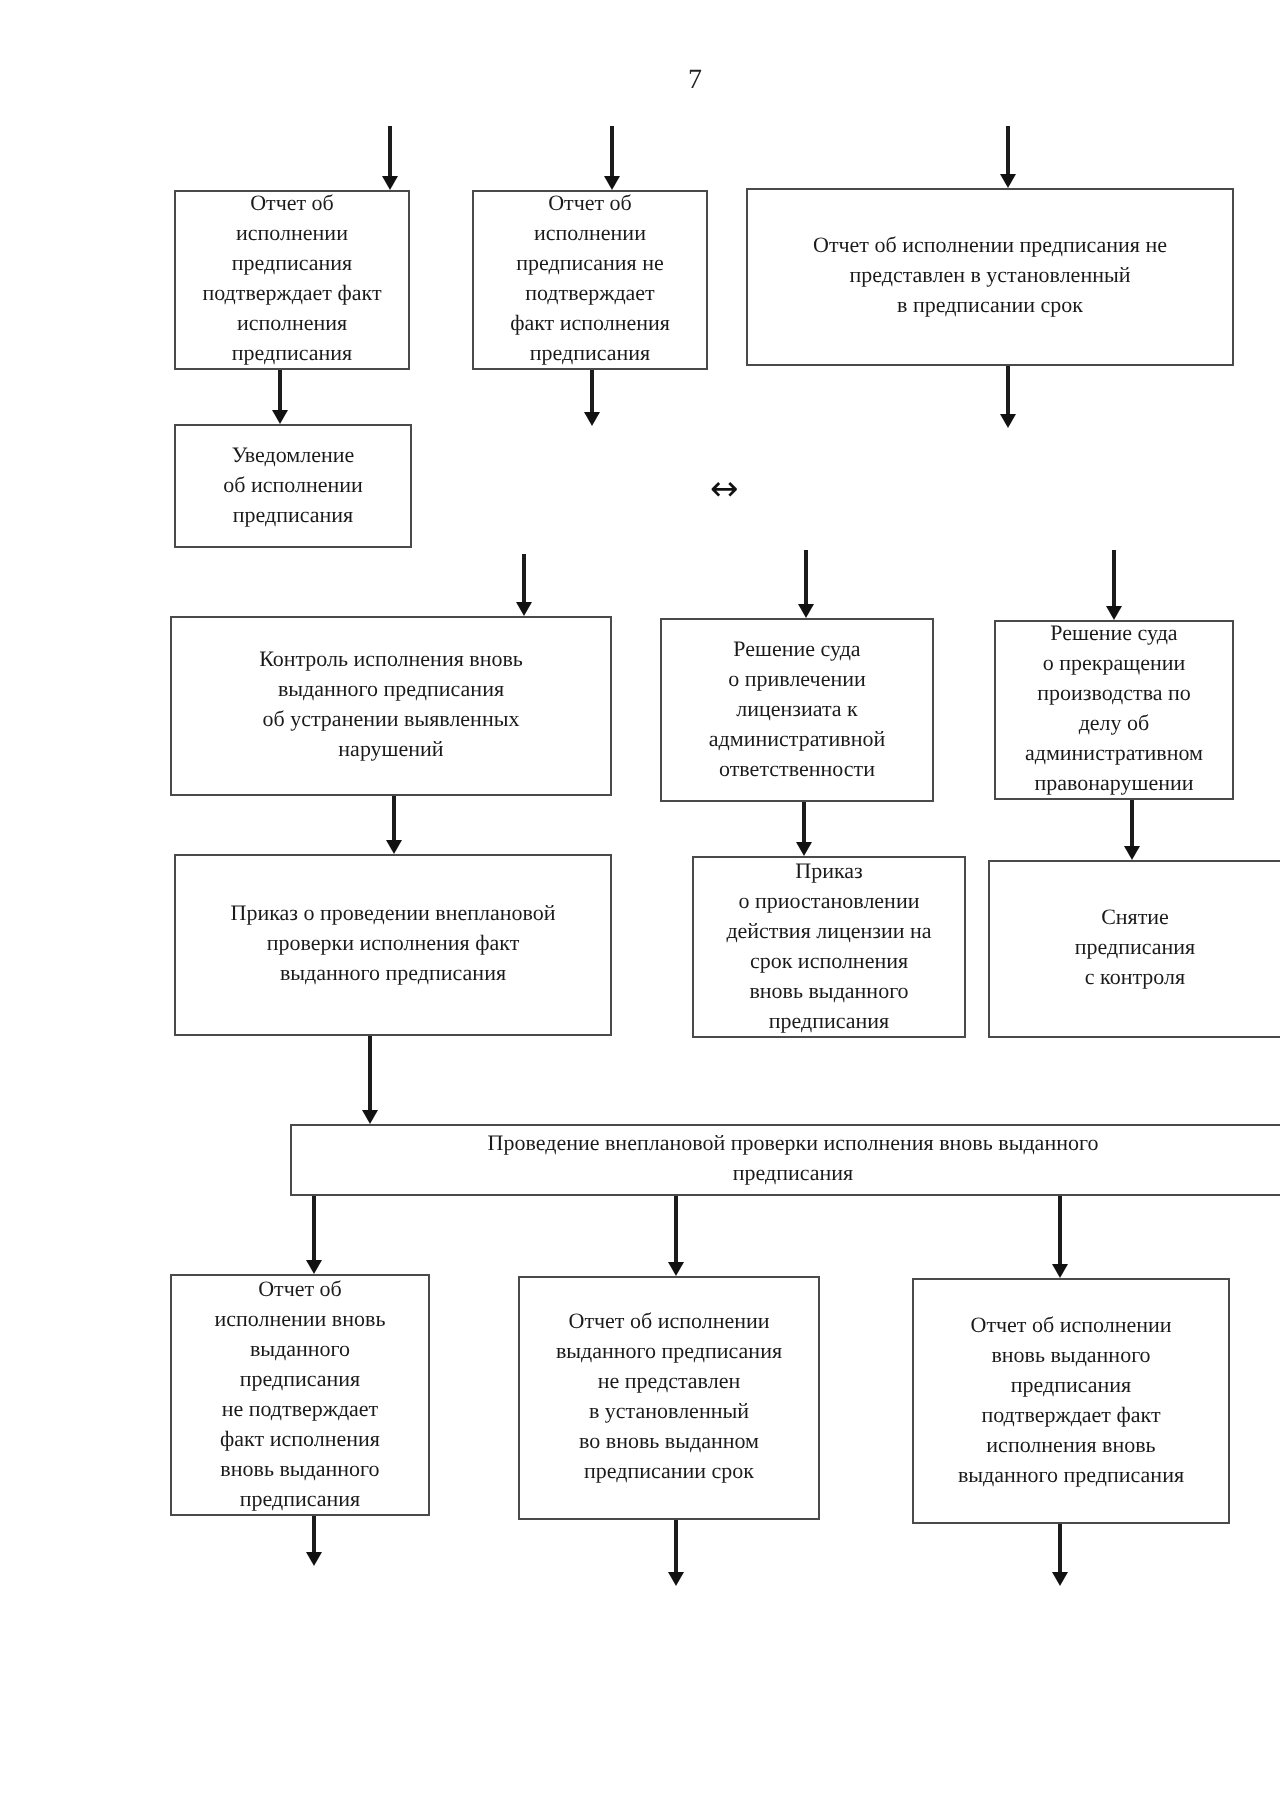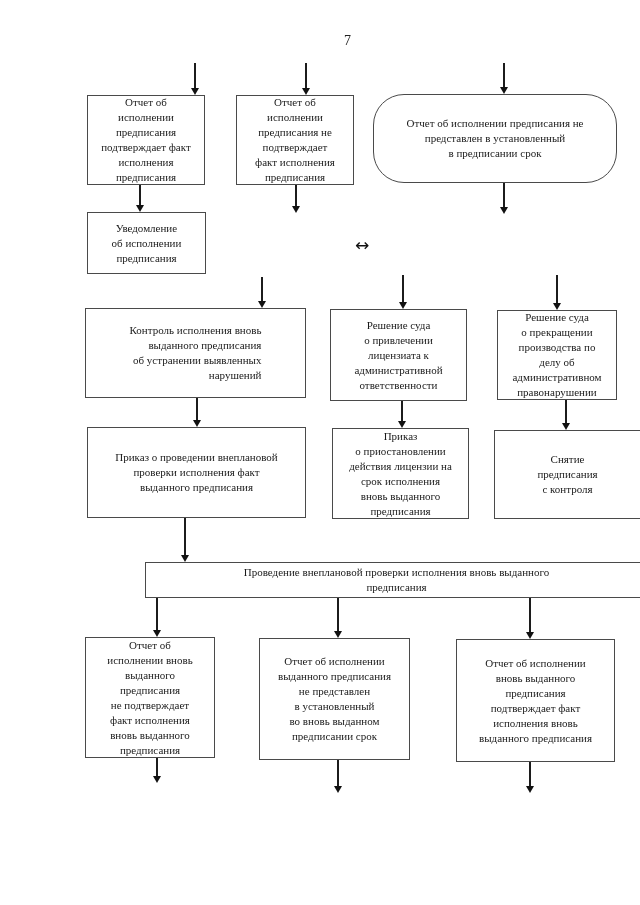--- a/index.html
+++ b/index.html
@@ -69,48 +69,48 @@
 предписания
 подтверждает факт
 исполнения
 предписания</div>
   <div class="node" style="left:236px; top:95px; width:118px; height:90px;">Отчет об
 исполнении
 предписания не
 подтверждает
 факт исполнения
 предписания</div>
-  <div class="node" style="left:373px; top:94px; width:244px; height:89px;border-radius:31px;">Отчет об исполнении предписания не
+  <div class="node" style="left:373px; top:94px; width:244px; height:89px;">Отчет об исполнении предписания не
 представлен в установленный
 в предписании срок</div>
 
   <div class="node" style="left:87px; top:212px; width:119px; height:62px;">Уведомление
 об исполнении
 предписания</div>
 
-  <div class="node" style="left:85px; top:308px; width:221px; height:90px;text-align:right;">Контроль исполнения вновь
+  <div class="node" style="left:85px; top:308px; width:221px; height:90px;">Контроль исполнения вновь
 выданного предписания
 об устранении выявленных
 нарушений</div>
   <div class="node" style="left:330px; top:309px; width:137px; height:92px;">Решение суда
 о привлечении
 лицензиата к
 административной
 ответственности</div>
   <div class="node" style="left:497px; top:310px; width:120px; height:90px;">Решение суда
 о прекращении
 производства по
 делу об
 административном
 правонарушении</div>
 
   <div class="node" style="left:87px; top:427px; width:219px; height:91px;">Приказ о проведении внеплановой
 проверки исполнения факт
 выданного предписания</div>
-  <div class="node" style="left:332px; top:428px; width:137px; height:91px;">Приказ
+  <div class="node" style="left:346px; top:428px; width:137px; height:91px;">Приказ
 о приостановлении
 действия лицензии на
 срок исполнения
 вновь выданного
 предписания</div>
   <div class="node" style="left:494px; top:430px; width:147px; height:89px;">Снятие
 предписания
 с контроля</div>
 
   <div class="node" style="left:145px; top:562px; width:503px; height:36px;">Проведение внеплановой проверки исполнения вновь выданного

